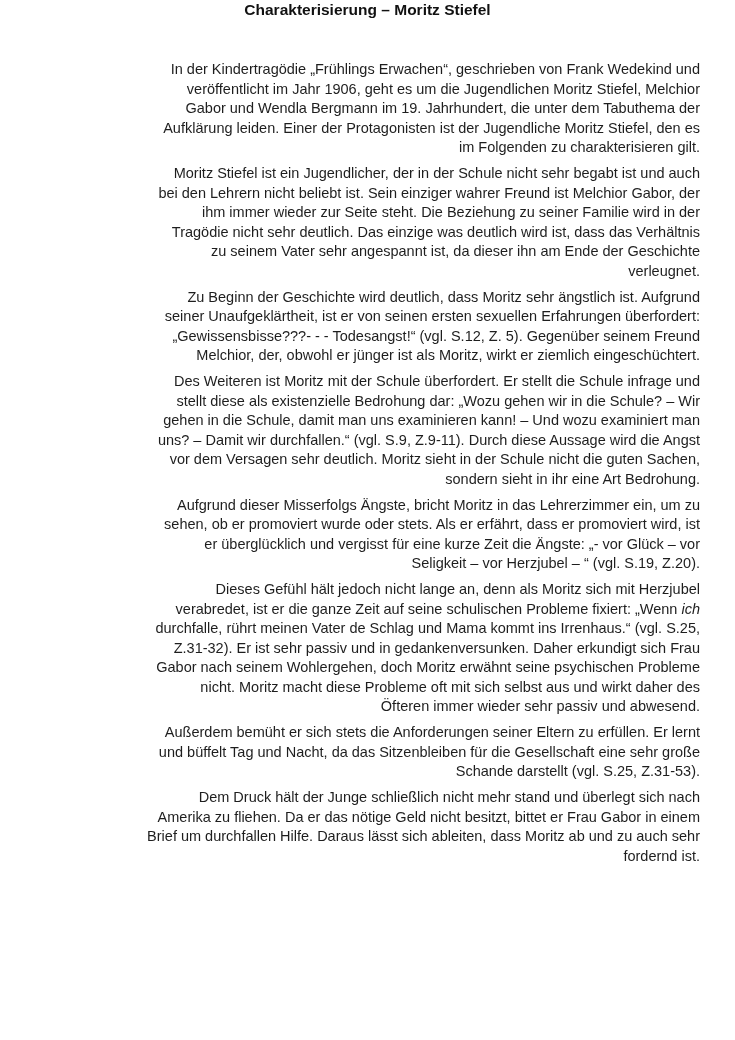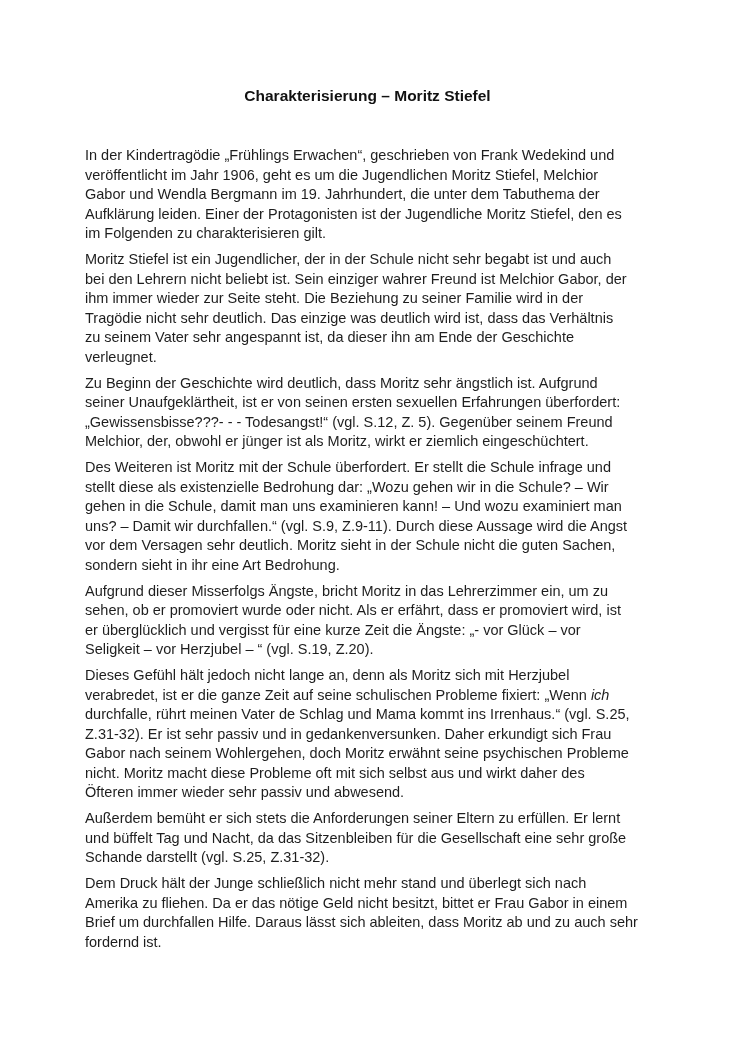--- a/index.html
+++ b/index.html
@@ -12,36 +12,36 @@
     width: 735px;
     height: 1040px;
     background: #ffffff;
     font-family: "Liberation Sans", sans-serif;
     color: #1e1e1e;
     overflow: hidden;
     box-sizing: border-box;
   }
   .doc-title {
     margin: 0;
-    padding-top: 86px;
     text-align: center;
     font-size: 15.5px;
     font-weight: bold;
     line-height: 20px;
     color: #111111;
   }
   .doc-body {
     margin: 40px 35px 0 85px;
     width: 615px;
     font-size: 14.5px;
     line-height: 19.5px;
   }
   .para {
     margin: 0 0 6.5px 0;
     white-space: pre-line; 
+    text-align: right;
   }
   .ital {
     font-style: italic;
     font-weight: normal;
   }
 </style>
 </head>
 <body>
 
 <div class="page">
@@ -62,31 +62,31 @@
 seiner Unaufgeklärtheit, ist er von seinen ersten sexuellen Erfahrungen überfordert:
 „Gewissensbisse???- - - Todesangst!“ (vgl. S.12, Z. 5). Gegenüber seinem Freund
 Melchior, der, obwohl er jünger ist als Moritz, wirkt er ziemlich eingeschüchtert.</p>
     <p class="para">Des Weiteren ist Moritz mit der Schule überfordert. Er stellt die Schule infrage und
 stellt diese als existenzielle Bedrohung dar: „Wozu gehen wir in die Schule? – Wir
 gehen in die Schule, damit man uns examinieren kann! – Und wozu examiniert man
 uns? – Damit wir durchfallen.“ (vgl. S.9, Z.9-11). Durch diese Aussage wird die Angst
 vor dem Versagen sehr deutlich. Moritz sieht in der Schule nicht die guten Sachen,
 sondern sieht in ihr eine Art Bedrohung.</p>
     <p class="para">Aufgrund dieser Misserfolgs Ängste, bricht Moritz in das Lehrerzimmer ein, um zu
-sehen, ob er promoviert wurde oder nicht. Als er erfährt, dass er promoviert wird, ist
+sehen, ob er promoviert wurde oder stets. Als er erfährt, dass er promoviert wird, ist
 er überglücklich und vergisst für eine kurze Zeit die Ängste: „- vor Glück – vor
 Seligkeit – vor Herzjubel – “ (vgl. S.19, Z.20).</p>
     <p class="para"><span>Dieses Gefühl hält jedoch nicht lange an, denn als Moritz sich mit Herzjubel
 verabredet, ist er die ganze Zeit auf seine schulischen Probleme fixiert: „Wenn </span><em class="ital">ich</em><span>
 durchfalle, rührt meinen Vater de Schlag und Mama kommt ins Irrenhaus.“ (vgl. S.25,
 Z.31-32). Er ist sehr passiv und in gedankenversunken. Daher erkundigt sich Frau
 Gabor nach seinem Wohlergehen, doch Moritz erwähnt seine psychischen Probleme
 nicht. Moritz macht diese Probleme oft mit sich selbst aus und wirkt daher des
 Öfteren immer wieder sehr passiv und abwesend.</span></p>
     <p class="para">Außerdem bemüht er sich stets die Anforderungen seiner Eltern zu erfüllen. Er lernt
 und büffelt Tag und Nacht, da das Sitzenbleiben für die Gesellschaft eine sehr große
-Schande darstellt (vgl. S.25, Z.31-32).</p>
+Schande darstellt (vgl. S.25, Z.31-53).</p>
     <p class="para">Dem Druck hält der Junge schließlich nicht mehr stand und überlegt sich nach
 Amerika zu fliehen. Da er das nötige Geld nicht besitzt, bittet er Frau Gabor in einem
 Brief um durchfallen Hilfe. Daraus lässt sich ableiten, dass Moritz ab und zu auch sehr
 fordernd ist.</p>
   </div>
 </div>
 
 </body></html>

